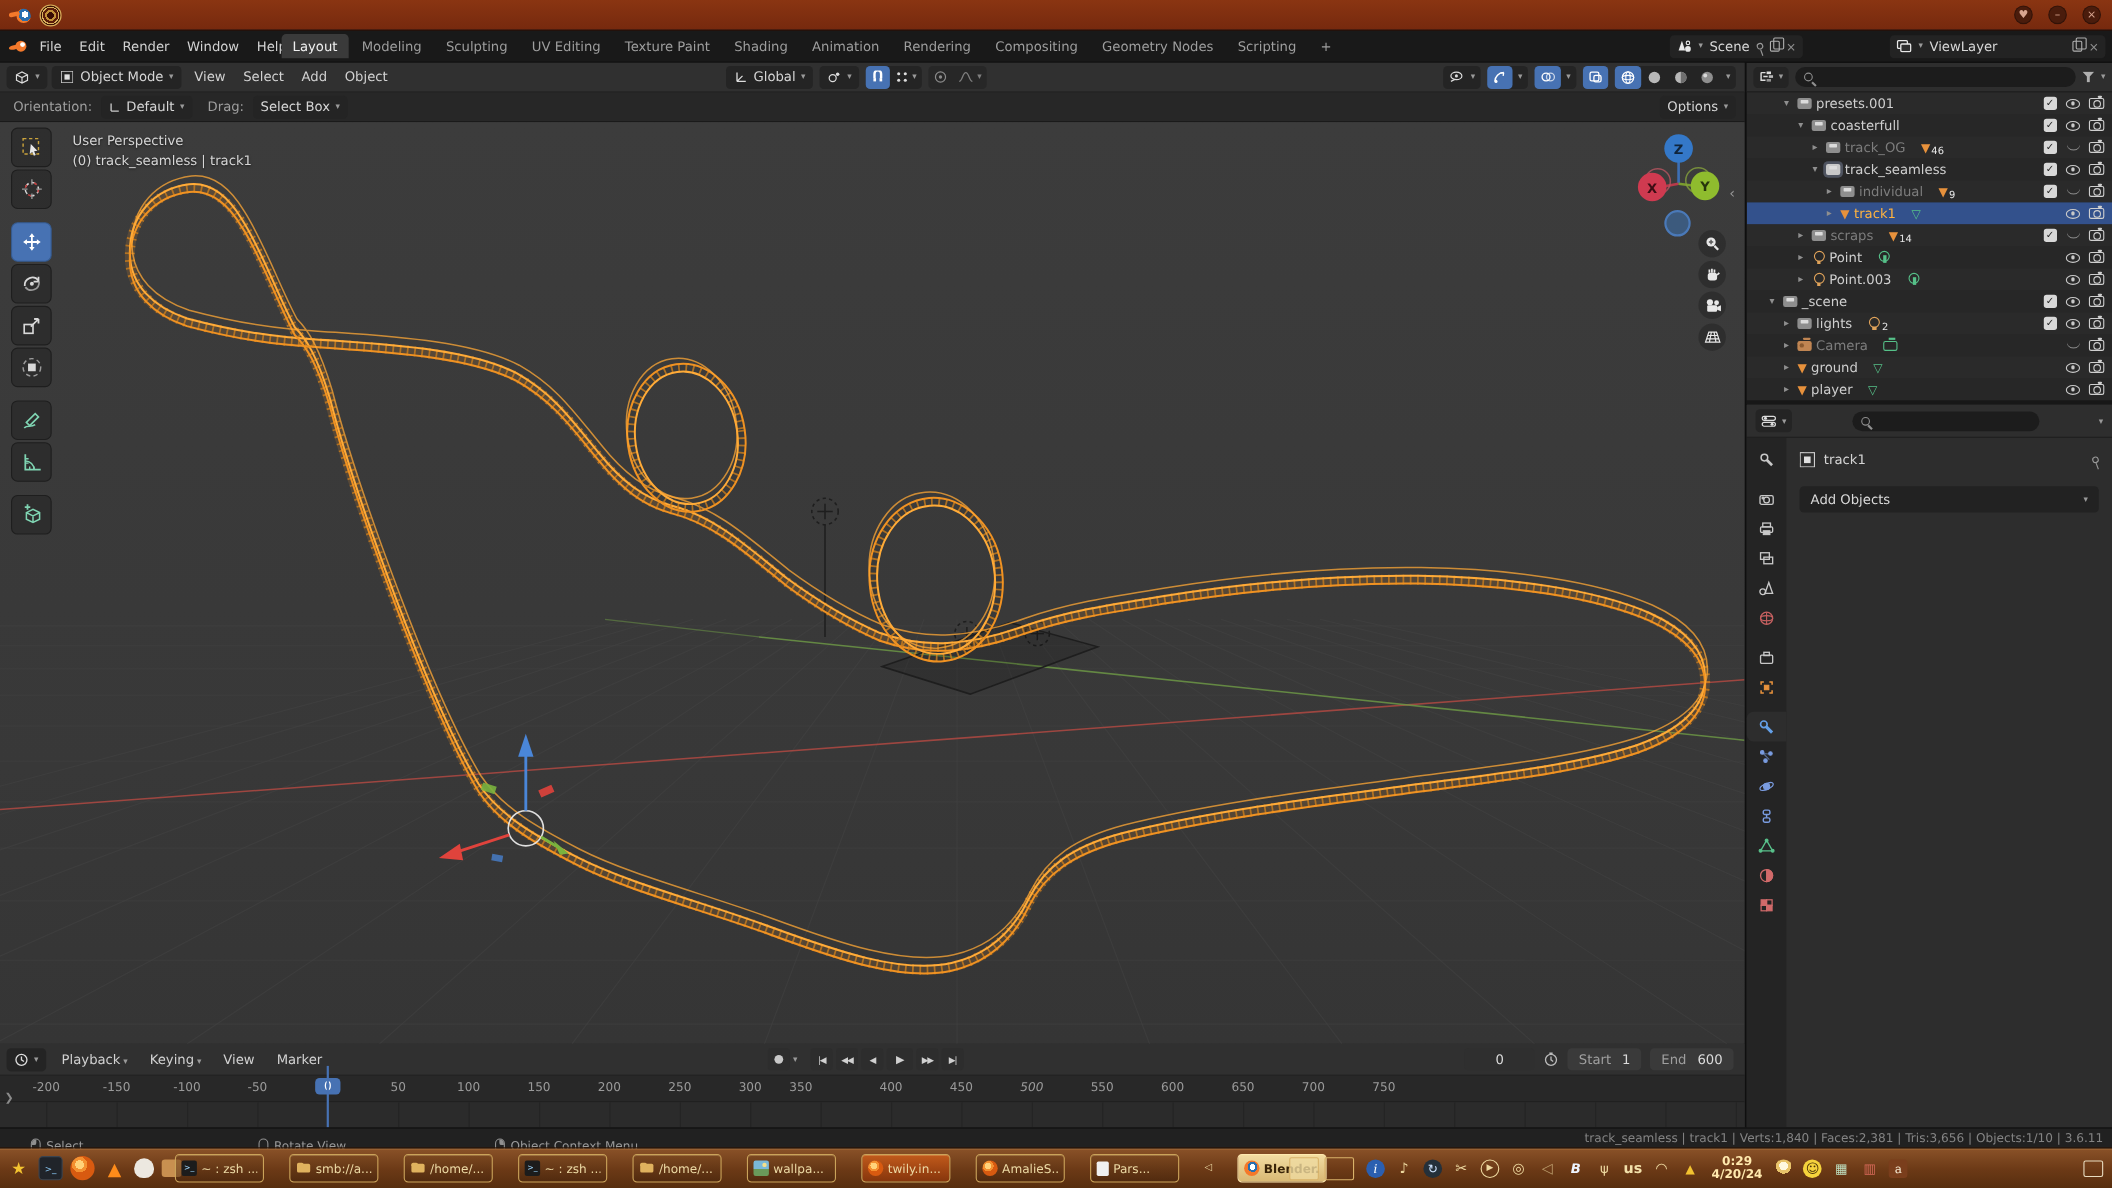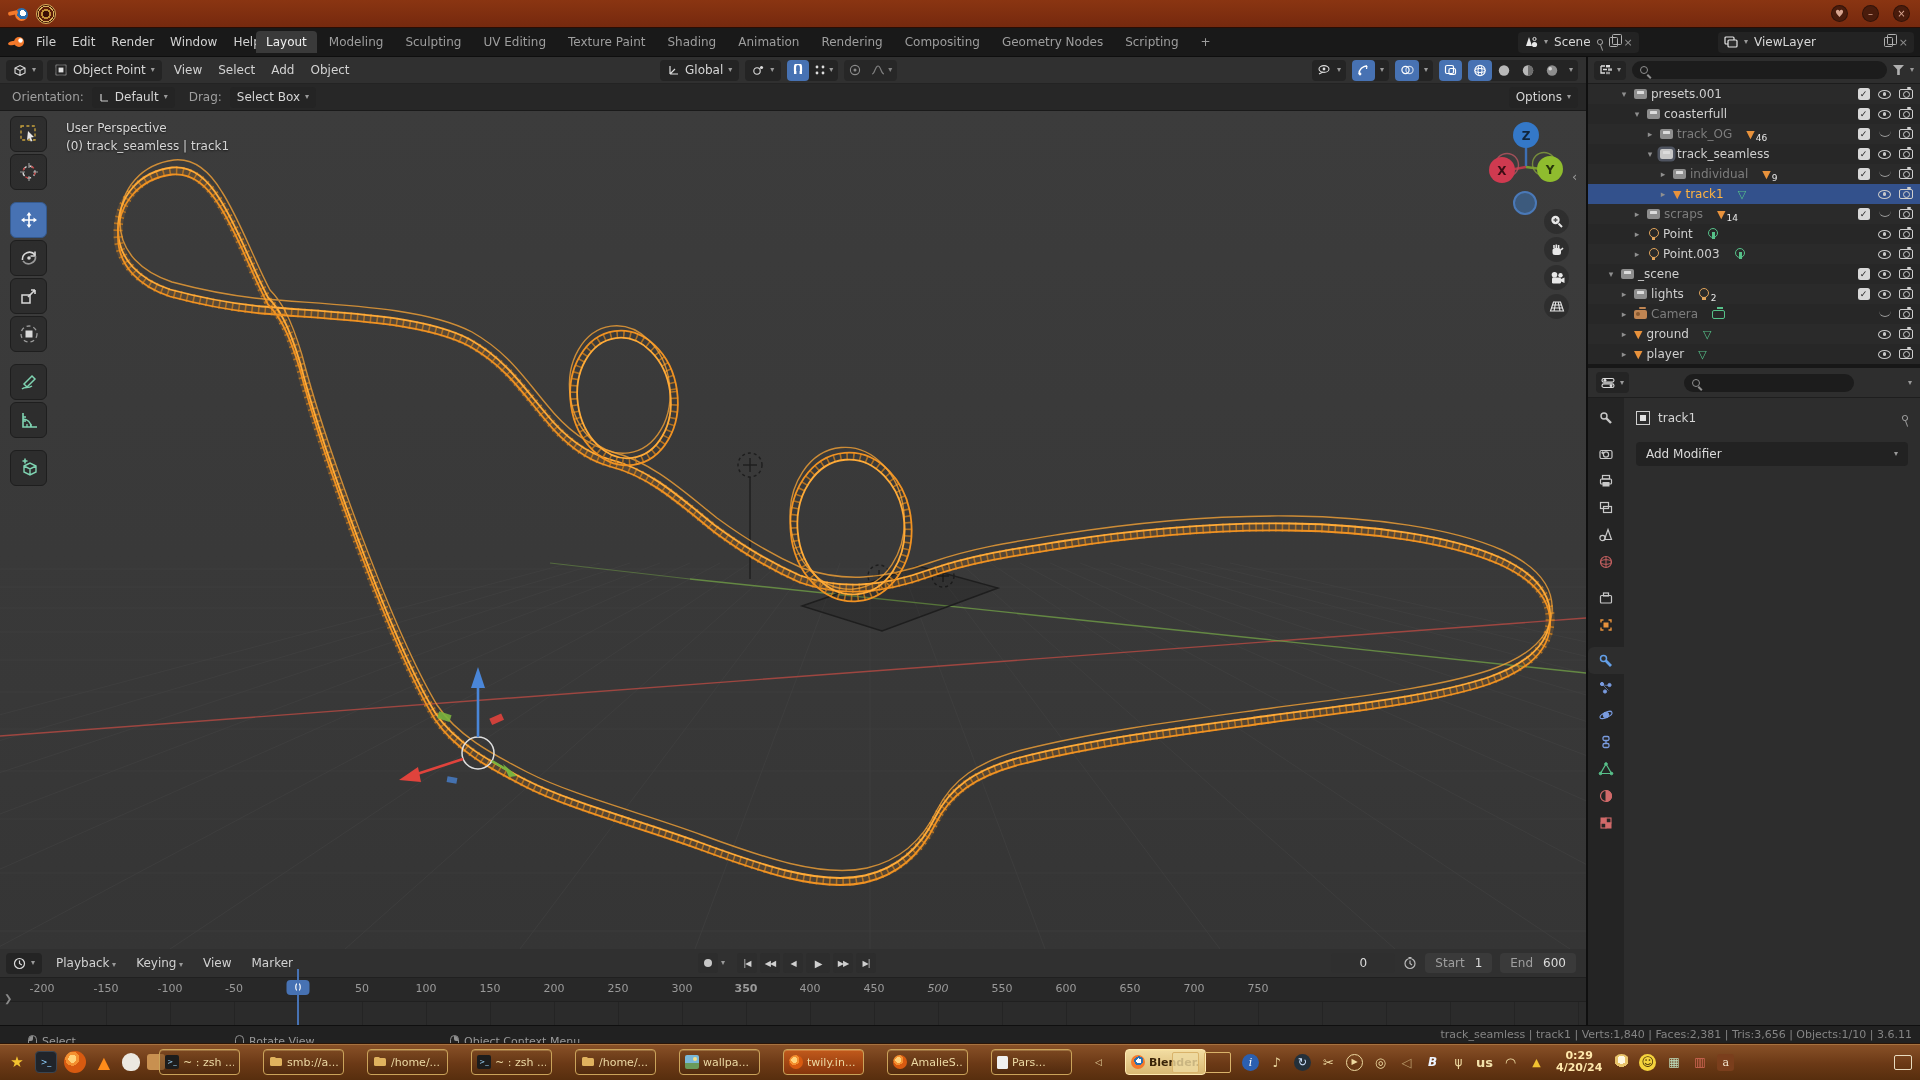--- a/index.html
+++ b/index.html
@@ -256,21 +256,21 @@
   <div class="left-col">
     <div class="vp-header">
       <span class="chip">
         <svg width="14" height="13" viewBox="0 0 14 13">
             <path d="M2 9 L7 11.5 L12 9 L12 4 L7 1.5 L2 4 Z M7 11.5 V6.5 M2 4 L7 6.5 L12 4" fill="none" stroke="#ddd" stroke-width="1.1"></path>
           </svg>
         <span class="crt">▾</span>
       </span>
       <span class="chip">
         <span class="brkt" style="transform:scale(.8)"></span>
-        <span>Object Point</span>
+        <span>Object Mode</span>
           <span class="crt">▾</span>
       </span>
       <span id="vp-menus" style="display:flex">
           <span class="menu-item">View</span>
           <span class="menu-item">Select</span>
           <span class="menu-item">Add</span>
           <span class="menu-item">Object</span>
         </span>
       <span class="hdr-center">
         <span class="chip">
@@ -671,21 +671,21 @@
           <span class="rnum" style="left: 106px;">-150</span>
           <span class="rnum" style="left: 170px;">-100</span>
           <span class="rnum" style="left: 234px; text-align: center;">-50</span>
           <div class="frame-pill" style="left: 298px;">0</div>
           <span class="rnum" style="left: 362px;">50</span>
           <span class="rnum" style="left: 426px;">100</span>
           <span class="rnum" style="left: 490px;">150</span>
           <span class="rnum" style="left: 554px;">200</span>
           <span class="rnum" style="left: 618px;">250</span>
           <span class="rnum" style="left: 682px;">300</span>
-          <span class="rnum" style="left: 746px; font-weight: bold;">350</span>
+          <span class="rnum" style="left: 728px;">350</span>
           <span class="rnum" style="left: 810px;">400</span>
           <span class="rnum" style="left: 874px;">450</span>
           <span class="rnum" style="left: 938px; font-style: italic;">500</span>
           <span class="rnum" style="left: 1002px;">550</span>
           <span class="rnum" style="left: 1066px;">600</span>
           <span class="rnum" style="left: 1130px;">650</span>
           <span class="rnum" style="left: 1194px;">700</span>
           <span class="rnum" style="left: 1258px;">750</span>
         </div>
       <div class="tl-tracks" id="tl-tracks">
@@ -1125,21 +1125,21 @@
             </div>
           </div>
         <div class="pr-content">
           <div class="bcrumb">
             <span class="brkt"></span>
             <span>track1</span>
             <span class="spacer"></span>
             <span class="pin"></span>
           </div>
           <div class="addmod">
-            <span>Add Modifier</span>
+            <span>Add Objects</span>
             <span class="crt">▾</span>
           </div>
         </div>
       </div>
     </div>
   </div>
 </div>
 
 <div class="statusbar">
   <span id="hints">

